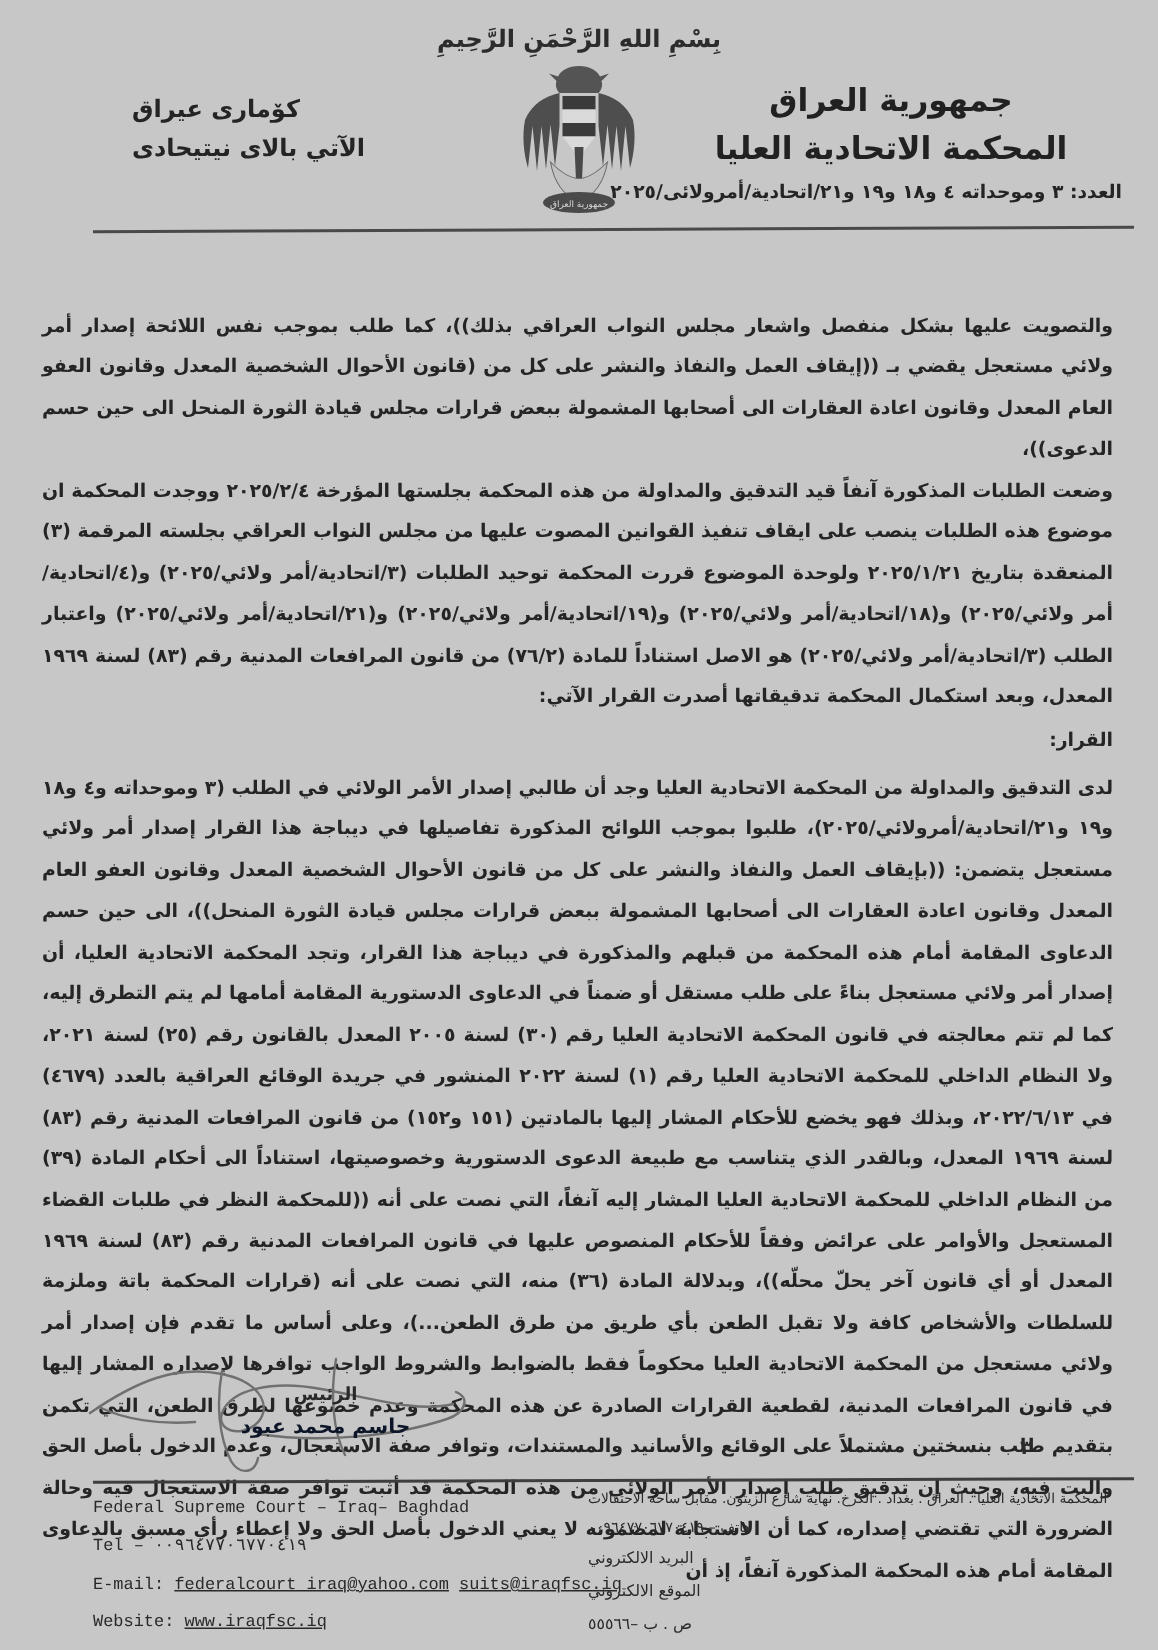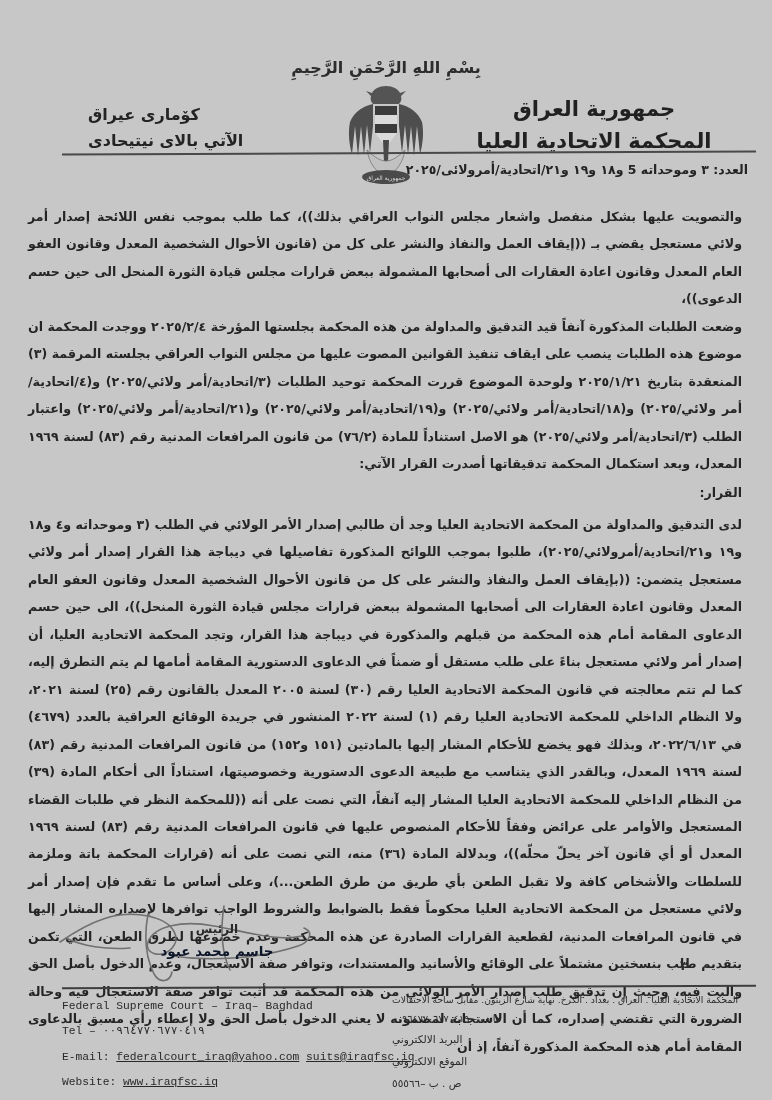--- a/index.html
+++ b/index.html
@@ -17,21 +17,20 @@
     overflow: hidden;
     font-family: "DejaVu Sans", "Liberation Sans", sans-serif;
     color: #2a2a2a;
     filter: contrast(1.02);
   }
 
   
   .header {
     position: relative;
     height: 150px;
-    margin-top: 42px;
   }
   .bismillah {
     position: absolute;
     top: 16px;
     left: 0;
     right: 0;
     text-align: center;
     font-family: "DejaVu Sans", "Liberation Sans", sans-serif;
     font-size: 16px;
     font-weight: bold;
@@ -237,21 +236,21 @@
     <div class="kurd-head">
       <div>كۆماری عیراق</div>
       <div>الآتي بالای نیتیحادی</div>
     </div>
 
     <div class="ar-head">
       <div class="l1">جمهورية العراق</div>
       <div class="l2">المحكمة الاتحادية العليا</div>
     </div>
 
-    <div class="doc-no">العدد: ٣ وموحداته  5 و١٨ و١٩ و٢١/اتحادية/أمرولائى/٢٠٢٥</div>
+    <div class="doc-no">العدد: ٣ وموحداته  ٤ و١٨ و١٩ و٢١/اتحادية/أمرولائى/٢٠٢٥</div>
   </div>
 
   <div class="rule-top"></div>
 
   <div class="body-text">
     <p>والتصويت عليها بشكل منفصل واشعار مجلس النواب العراقي بذلك))، كما طلب بموجب نفس اللائحة إصدار أمر ولائي مستعجل يقضي بـ ((إيقاف العمل والنفاذ والنشر على كل من (قانون الأحوال الشخصية المعدل وقانون العفو العام المعدل وقانون اعادة العقارات الى أصحابها المشمولة ببعض قرارات مجلس قيادة الثورة المنحل الى حين حسم الدعوى))،</p>
     <p>وضعت الطلبات المذكورة آنفاً قيد التدقيق والمداولة من هذه المحكمة بجلستها المؤرخة ٢٠٢٥/٢/٤ ووجدت المحكمة ان موضوع هذه الطلبات ينصب على ايقاف تنفيذ القوانين المصوت عليها من مجلس النواب العراقي بجلسته المرقمة (٣) المنعقدة بتاريخ ٢٠٢٥/١/٢١ ولوحدة الموضوع قررت المحكمة توحيد الطلبات (٣/اتحادية/أمر ولائي/٢٠٢٥) و(٤/اتحادية/أمر ولائي/٢٠٢٥) و(١٨/اتحادية/أمر ولائي/٢٠٢٥) و(١٩/اتحادية/أمر ولائي/٢٠٢٥) و(٢١/اتحادية/أمر ولائي/٢٠٢٥) واعتبار الطلب (٣/اتحادية/أمر ولائي/٢٠٢٥) هو الاصل استناداً للمادة (٧٦/٢) من قانون المرافعات المدنية رقم (٨٣) لسنة ١٩٦٩ المعدل، وبعد استكمال المحكمة تدقيقاتها أصدرت القرار الآتي:</p>
     <p class="qarar-label">القرار:</p>
     <p>لدى التدقيق والمداولة من المحكمة الاتحادية العليا وجد أن طالبي إصدار الأمر الولائي في الطلب (٣ وموحداته و٤ و١٨ و١٩ و٢١/اتحادية/أمرولائي/٢٠٢٥)، طلبوا بموجب اللوائح المذكورة تفاصيلها في ديباجة هذا القرار إصدار أمر ولائي مستعجل يتضمن: ((بإيقاف العمل والنفاذ والنشر على كل من قانون الأحوال الشخصية المعدل وقانون العفو العام المعدل وقانون اعادة العقارات الى أصحابها المشمولة ببعض قرارات مجلس قيادة الثورة المنحل))، الى حين حسم الدعاوى المقامة أمام هذه المحكمة من قبلهم والمذكورة في ديباجة هذا القرار، وتجد المحكمة الاتحادية العليا، أن إصدار أمر ولائي مستعجل بناءً على طلب مستقل أو ضمناً في الدعاوى الدستورية المقامة أمامها لم يتم التطرق إليه، كما لم تتم معالجته في قانون المحكمة الاتحادية العليا رقم (٣٠) لسنة ٢٠٠٥ المعدل بالقانون رقم (٢٥) لسنة ٢٠٢١، ولا النظام الداخلي للمحكمة الاتحادية العليا رقم (١) لسنة ٢٠٢٢ المنشور في جريدة الوقائع العراقية بالعدد (٤٦٧٩) في ٢٠٢٢/٦/١٣، وبذلك فهو يخضع للأحكام المشار إليها بالمادتين (١٥١ و١٥٢) من قانون المرافعات المدنية رقم (٨٣) لسنة ١٩٦٩ المعدل، وبالقدر الذي يتناسب مع طبيعة الدعوى الدستورية وخصوصيتها، استناداً الى أحكام المادة (٣٩) من النظام الداخلي للمحكمة الاتحادية العليا المشار إليه آنفاً، التي نصت على أنه ((للمحكمة النظر في طلبات القضاء المستعجل والأوامر على عرائض وفقاً للأحكام المنصوص عليها في قانون المرافعات المدنية رقم (٨٣) لسنة ١٩٦٩ المعدل أو أي قانون آخر يحلّ محلّه))، وبدلالة المادة (٣٦) منه، التي نصت على أنه (قرارات المحكمة باتة وملزمة للسلطات والأشخاص كافة ولا تقبل الطعن بأي طريق من طرق الطعن...)، وعلى أساس ما تقدم فإن إصدار أمر ولائي مستعجل من المحكمة الاتحادية العليا محكوماً فقط بالضوابط والشروط الواجب توافرها لإصداره المشار إليها في قانون المرافعات المدنية، لقطعية القرارات الصادرة عن هذه المحكمة وعدم خضوعها لطرق الطعن، التي تكمن بتقديم طلب بنسختين مشتملاً على الوقائع والأسانيد والمستندات، وتوافر صفة الاستعجال، وعدم الدخول بأصل الحق والبت فيه، وحيث إن تدقيق طلب إصدار الأمر الولائي من هذه المحكمة قد أثبت توافر صفة الاستعجال فيه وحالة الضرورة التي تقتضي إصداره، كما أن الاستجابة لمضمونه لا يعني الدخول بأصل الحق ولا إعطاء رأي مسبق بالدعاوى المقامة أمام هذه المحكمة المذكورة آنفاً، إذ أن</p>
   </div>

